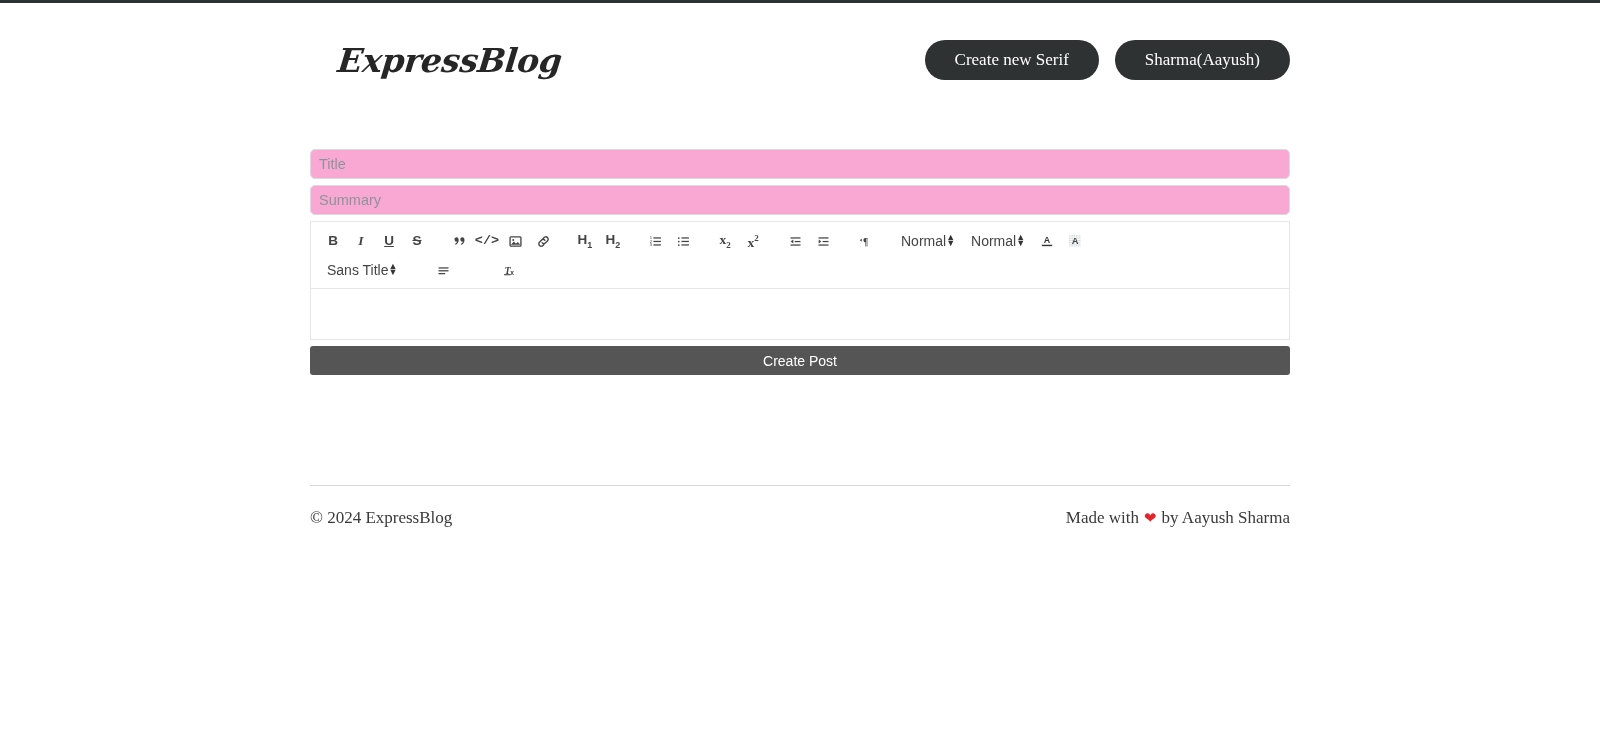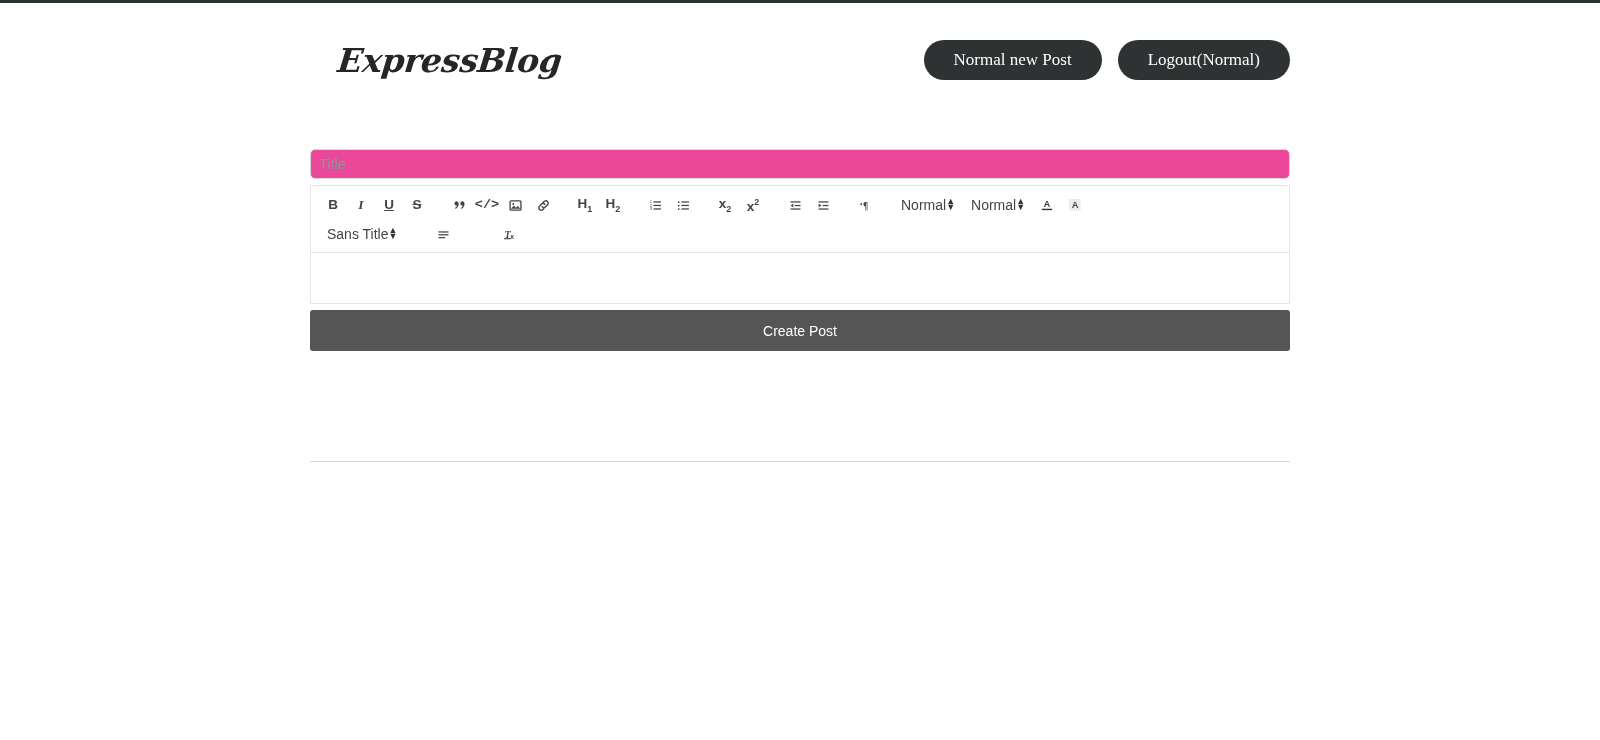--- a/index.html
+++ b/index.html
@@ -90,21 +90,21 @@
     display: block;
     width: 980px;
     height: 30px;
     padding: 4px 8px;
     margin-bottom: 6px;
     border: 1px solid #d8dcdf;
     border-radius: 5px;
     font-family: "Liberation Sans", sans-serif;
     font-size: 14.5px;
     color: #333;
-    background: #ec4899;
+    background: #f9a8d4;
     outline: none;
   }
   .field-input::placeholder {
     color: #8d9499;
     opacity: 1;
   }
 
   
   .quill-wrap {
     width: 980px;
@@ -147,21 +147,21 @@
   .ql-btn .lbl { font-size: 13.5px; font-weight: 700; color: #444; }
 
   
   .g-bold { font-weight: 700; font-size: 15px; }
   .g-italic { font-style: italic; font-family: "Liberation Serif", serif; font-size: 16px; }
   .g-underline { text-decoration: underline; font-size: 15px; }
   .g-strike { text-decoration: line-through; font-size: 15px; }
   .g-code { font-family: "Liberation Mono", monospace; font-size: 12.5px; font-weight: 700; }
   .g-h { font-size: 14px; font-weight: 600; text-align: right; }
   .g-h sub, .g-h sup { font-size: 9px; font-weight: 600; }
-  .g-x { font-size: 14px; font-weight: 600; }
+  .g-x { font-size: 14px; font-weight: 600; font-family: Liberation Serif, serif; }
   .g-x sub, .g-x sup { font-size: 9px; font-weight: 700; }
 
   .ql-select {
     display: inline-flex;
     align-items: center;
     height: 24px;
     margin: 0 6px;
     padding: 0 2px;
     cursor: pointer;
     font-family: "Liberation Sans", sans-serif;
@@ -194,21 +194,21 @@
     font-family: "Liberation Sans", sans-serif;
     font-size: 14px;
     color: #222;
     outline: none;
   }
 
   .submit-btn {
     display: block;
     width: 980px;
     margin-top: 6px;
-    height: 41px;
+    height: 29px;
     background: #555555;
     color: #ffffff;
     border: none;
     border-radius: 3px;
     font-family: "Liberation Sans", sans-serif;
     font-size: 14px;
     cursor: pointer;
   }
 
   
@@ -247,29 +247,30 @@
 <body>
 
 <div class="top-strip"></div>
 
 <div class="page">
   <div class="container">
 
     <header class="site-header">
       <a href="#" class="logo">ExpressBlog</a>
       <div class="header-actions">
-        <button class="pill-btn">Normal new Post</button>
-        <button class="pill-btn">Logout(Normal)</button>
+        <button class="pill-btn">Create new Serif</button>
+        <button class="pill-btn">Sharma(Aayush)</button>
       </div>
     </header>
 
     <main class="create-post">
 
       <input class="field-input" type="text" placeholder="Title" value="" style="">
 
+      <input class="field-input" type="text" placeholder="Summary" style="">
 
       <div class="quill-wrap">
 
         <div class="ql-toolbar">
 
           <div class="ql-group">
             <button class="ql-btn">
                 <span class="lbl g-bold">B</span>
               </button>
             <button class="ql-btn">
@@ -458,16 +459,24 @@
         </div>
 
         <div class="ql-editor-body" contenteditable="true" style=""></div>
       </div>
 
       <button class="submit-btn">Create Post</button>
     </main>
 
     <footer class="site-footer">
       <hr class="footer-divider">
+      <div class="footer-row">
+        <span class="footer-left">© 2024 ExpressBlog</span>
+        <span class="footer-right">
+          <span>Made with</span>
+          <span class="heart">❤</span>
+          <span>by Aayush Sharma</span>
+        </span>
+      </div>
     </footer>
 
   </div>
 </div>
 
 </body></html>

